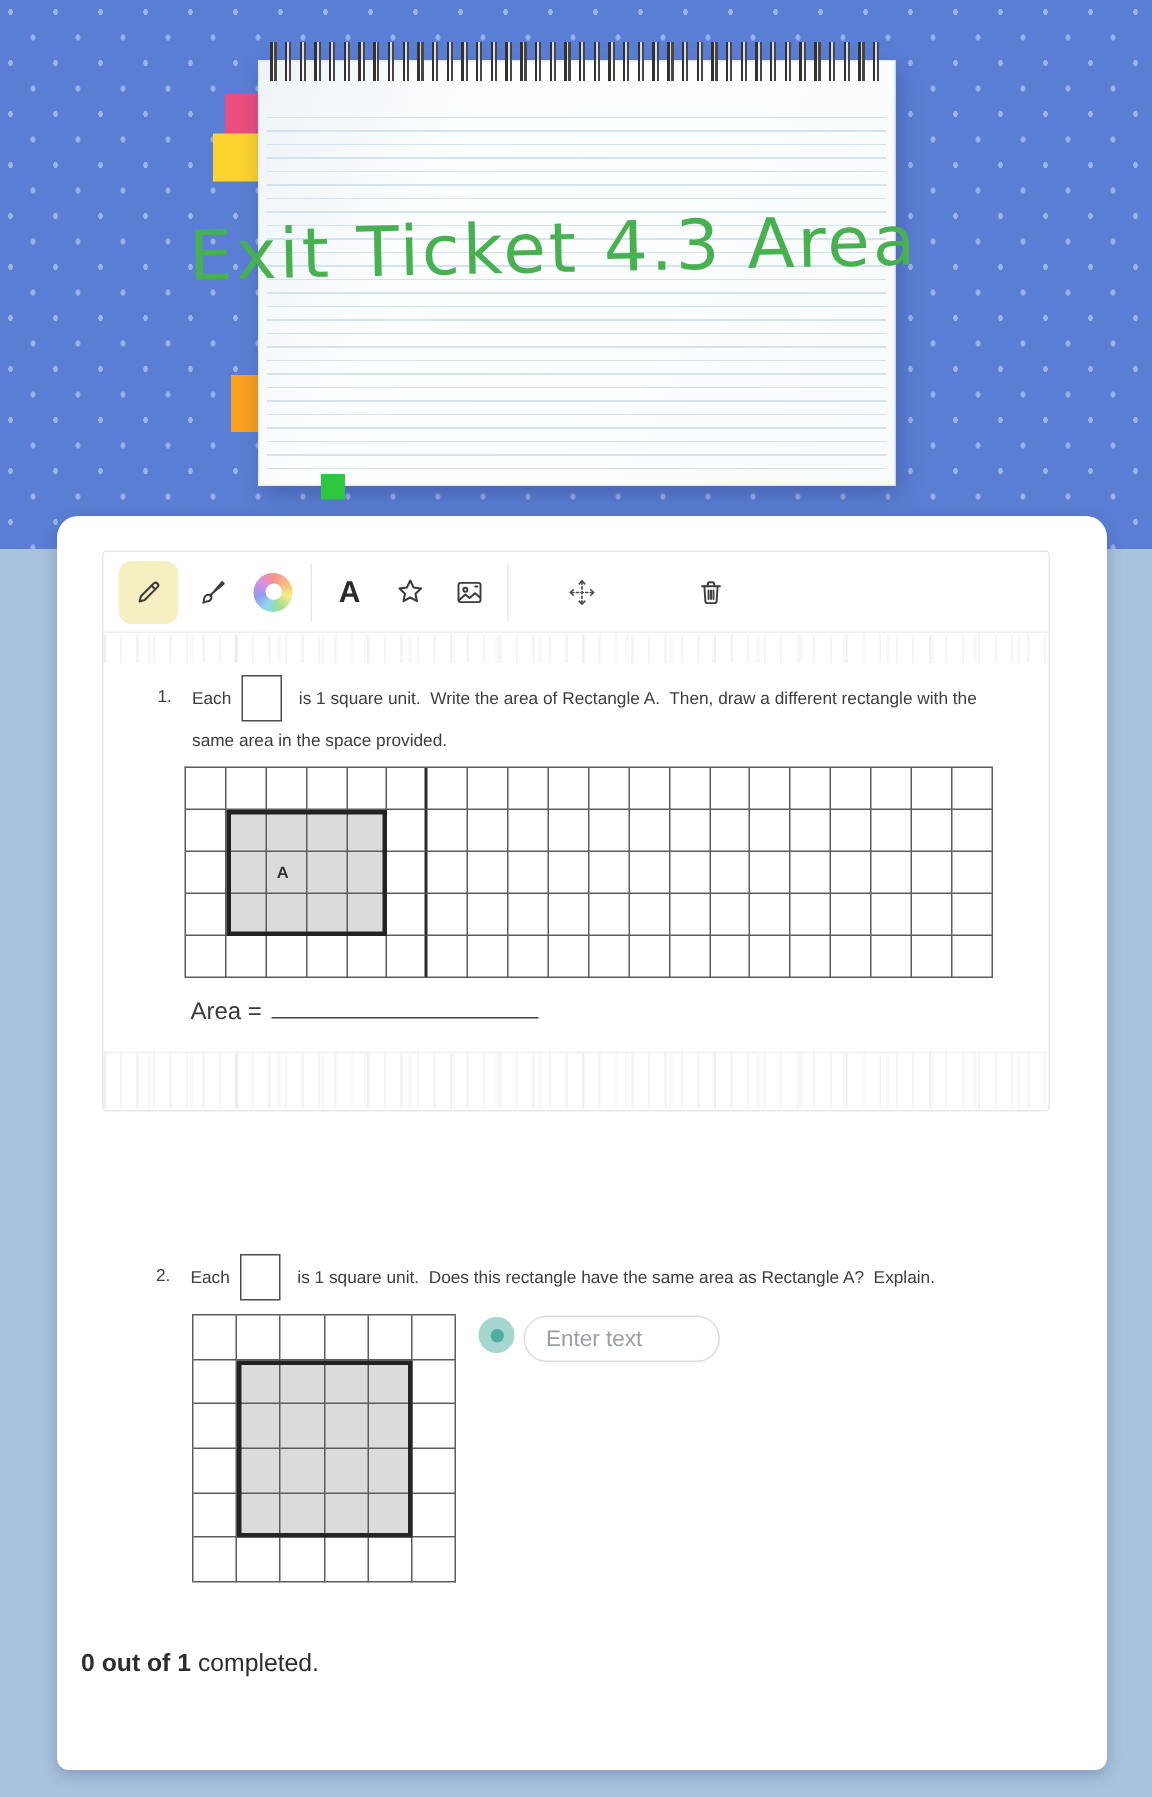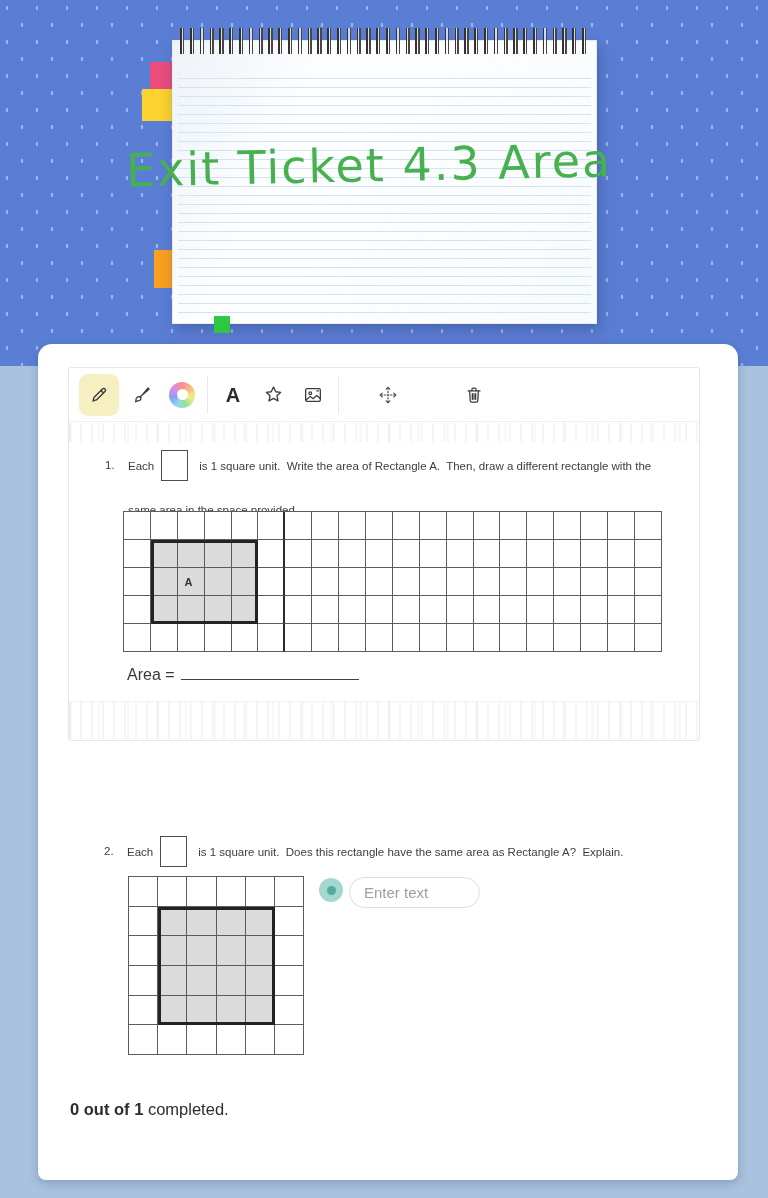--- a/index.html
+++ b/index.html
@@ -93,21 +93,21 @@
   .q-text { position:absolute; display:flex; align-items:flex-start;
     font-size:11.5px; color:#3d3d3d; }
   .q1-text { left:36px; top:82px; width:575px; }
   .q-num { width:23px; flex:none; padding-top:9px; }
   .q-body { flex:1; }
   .q-lead { vertical-align:middle;margin-top:44px; }
   .unit-box {
     display:inline-block; width:27px; height:31px; margin:0 11px 0 7px;
     border:1.5px solid #4d4d4d; vertical-align:middle; background:#fff;
   }
-  .q-line2 { display:block; margin-top:23px; }
+  .q-line2 { display:block; margin-top:7px; }
 
   .grid { position:absolute; display:grid; border-top:1px solid #5c5c5c; border-left:1px solid #5c5c5c; background:#fff; }
   .grid1 { left:54px; top:143px; }
   .grid-cell { border-right:1px solid #5c5c5c; border-bottom:1px solid #5c5c5c; }
   .grid-cell.divider-right { border-right:2.5px solid #2b2b2b; }
   .shaded-rect { position:absolute; background:rgba(90,90,90,0.22); border:3px solid #232323; }
   .shaded-label { position:absolute; left:34%; top:50%; transform:translate(-50%,-50%);
     font-weight:bold; font-size:11px; color:#333; }
 
   .area-line { position:absolute; left:58px; top:298px; font-size:16px; color:#3a3a3a; }
@@ -123,21 +123,21 @@
   }
   .answer-marker .inner { width:9px; height:9px; border-radius:50%; background:#4fae a3; background:#4fada1; }
   .answer-input {
     position:absolute; left:311px; top:533px; width:131px; height:31px;
     border:1.5px solid #ddddda; border-radius:16px; padding:0 14px;
     font-family:"Liberation Sans", sans-serif; font-size:15px; color:#3b82f6; outline:none; background:#fff;
   }
   .answer-input::placeholder { color:#9aa0a6; }
 
   
-  .footer-progress { position:absolute; left:32px; top:756px; font-size:16.5px; color:#2d2d2d; }
+  .footer-progress { position:absolute; left:16px; top:756px; font-size:16.5px; color:#2d2d2d; }
   .footer-progress .bold { font-weight:800; }
 </style>
 </head>
 <body>
 
 <div class="page">
 
   <div class="header-bg">
     <div class="notebook">
       <div class="tab tab-pink"></div>

